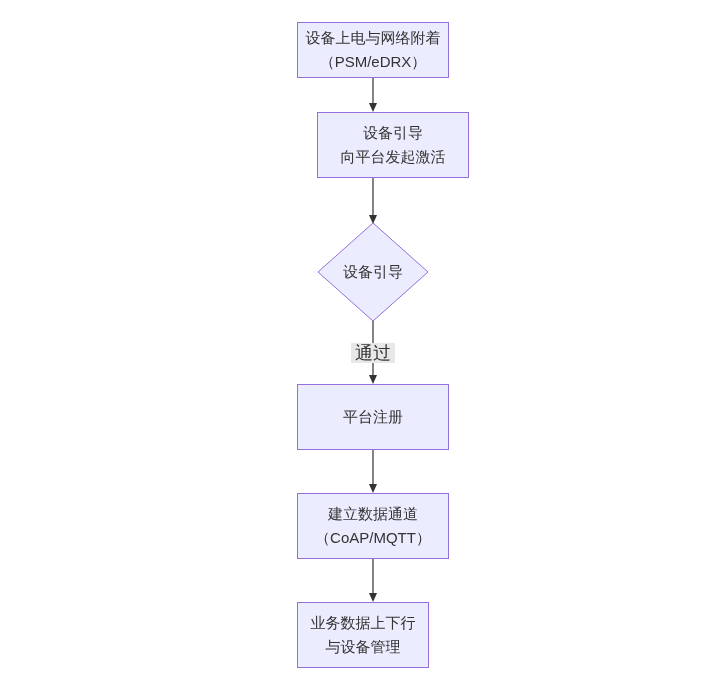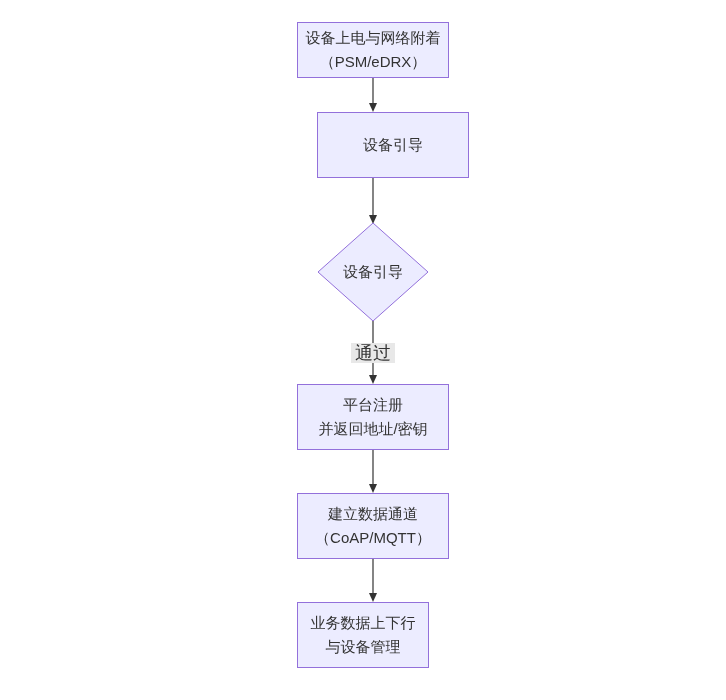--- a/index.html
+++ b/index.html
@@ -108,31 +108,31 @@
     <polygon class="diamond-shape" points="373,223 428,272 373,321 318,272"></polygon>
   </svg>
 
   <div class="node rect" style="left:297px; top:22px; width:152px; height:56px;">
     <div>设备上电与网络附着</div>
     <div>（PSM/eDRX）</div>
   </div>
 
   <div class="node rect" style="left:297px; top:112px; width:152px; height:66px;margin-left:20px;">
     <div>设备引导</div>
+    <div>向平台发起激活</div>
   </div>
 
   <div class="node diamond-text" style="left:318px; top:248px; width:110px; height:48px;">
     <div>设备引导</div>
   </div>
 
   <div class="edge-label">通过</div>
 
   <div class="node rect" style="left:297px; top:384px; width:152px; height:66px;">
     <div>平台注册</div>
-    <div>并返回地址/密钥</div>
   </div>
 
   <div class="node rect" style="left:297px; top:493px; width:152px; height:66px;text-align:center;">
     <div>建立数据通道</div>
     <div>（CoAP/MQTT）</div>
   </div>
 
   <div class="node rect" style="left:297px; top:602px; width:132px; height:66px;">
     <div>业务数据上下行</div>
     <div>与设备管理</div>

